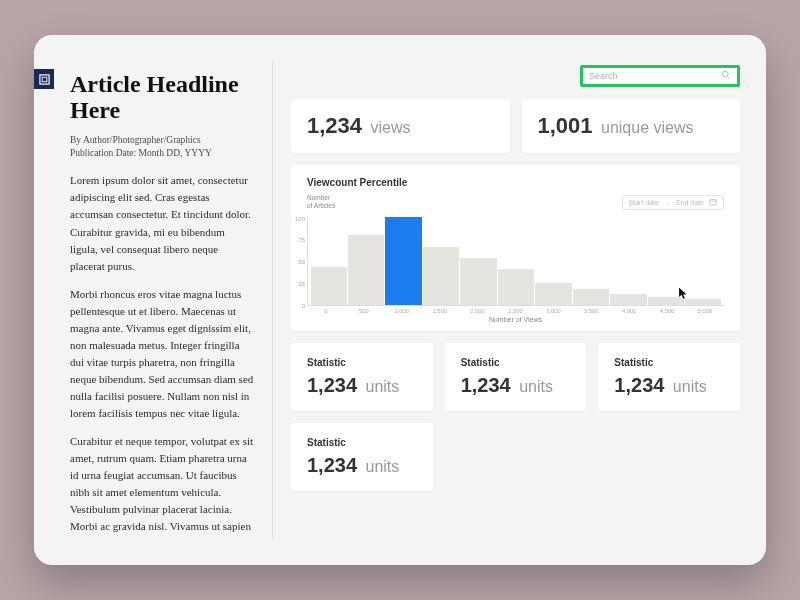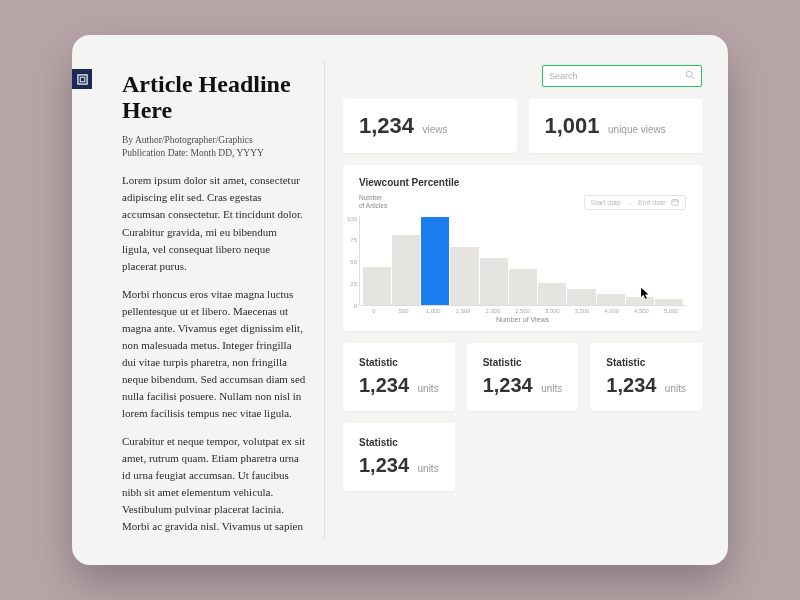--- a/index.html
+++ b/index.html
@@ -8,29 +8,29 @@
     background: #b8a5a8;
     font-family: Georgia, 'Times New Roman', serif;
     display: flex;
     align-items: center;
     justify-content: center;
     width: 800px;
     height: 600px;
     overflow: hidden;
   }
   .window {
-    width: 656px;
+    width: 732px;
     height: 530px;
     background: #f4f4f2;
     border-radius: 18px;
     box-shadow: 0 18px 40px rgba(0,0,0,0.25);
     display: flex;
     position: relative;
     overflow: hidden;
-    padding: 26px 26px 26px 18px;
+    padding: 26px 26px 26px 4px;
   }
   .logo-box {
     position: absolute;
     top: 34px;
     left: 0;
     width: 20px;
     height: 20px;
     background: #1a2a52;
     display: flex;
     align-items: center;
@@ -71,21 +71,21 @@
     display: flex;
     flex-direction: column;
     gap: 12px;
   }
   .row { display: flex; gap: 12px; }
   .searchbar {
     margin-left: auto;
     width: 160px;
     height: 22px;
     background: #fff;
-    border: 1px solid #22c55e;
+    border: 3px solid #22c55e;
     border-radius: 2px;
     display: flex;
     align-items: center;
     padding: 0 6px;
     font-size: 9px;
     color: #aaa;
   }
   .searchbar input {
     border: none;
     outline: none;
@@ -102,21 +102,21 @@
     padding: 14px 16px;
     flex: 1;
   }
   .stat-value {
     font-size: 22px;
     font-weight: 700;
     color: #333;
     display: inline;
   }
   .stat-label {
-    font-size: 10px;
+    font-size: 16px;
     color: #999;
     margin-left: 4px;
   }
   .stat-title {
     font-size: 10px;
     font-weight: 600;
     color: #333;
     margin-bottom: 6px;
   }
   .chart-card {

